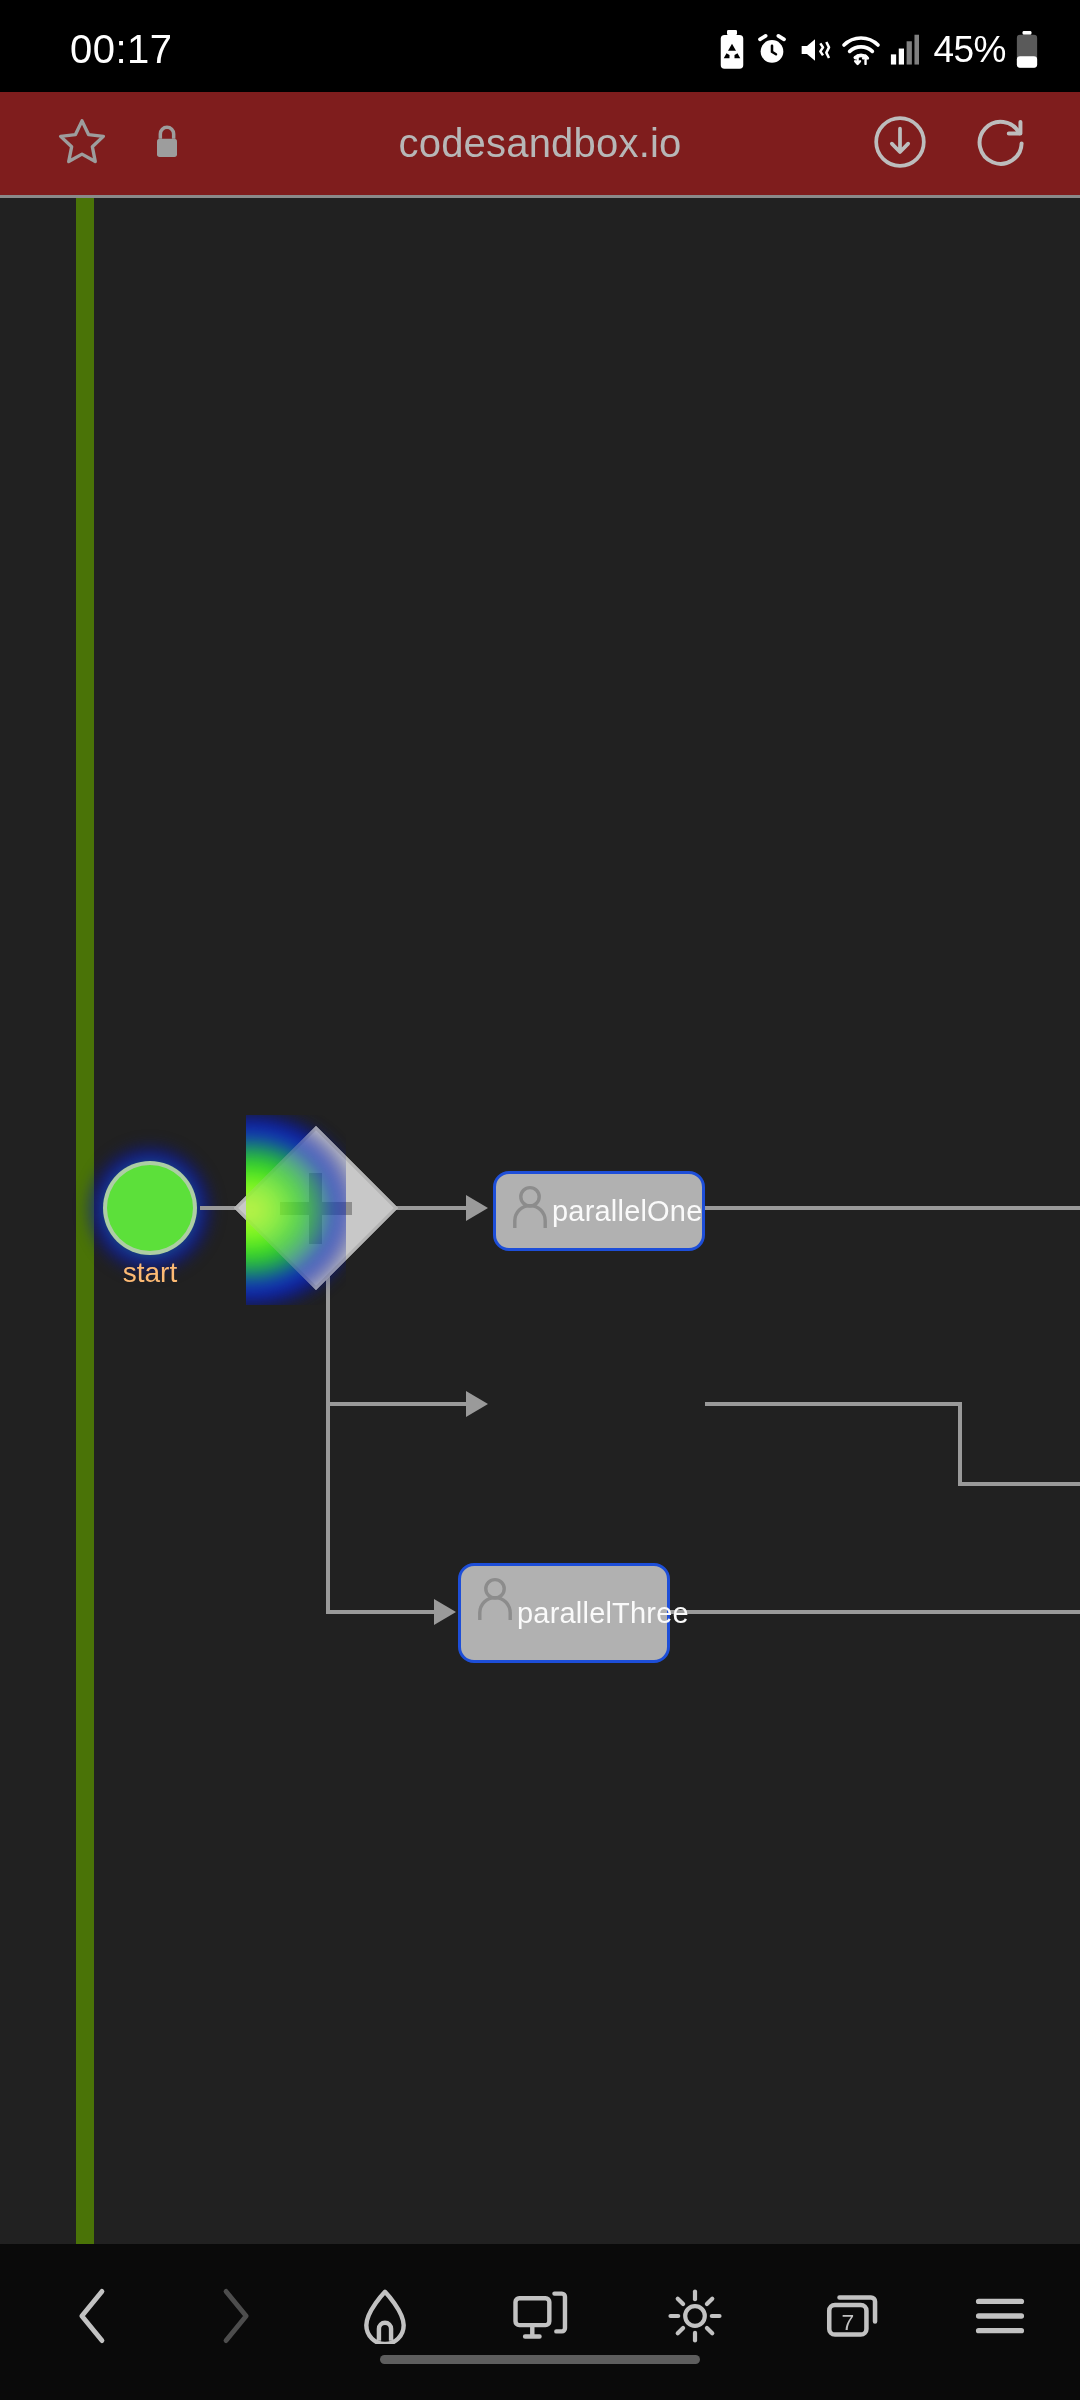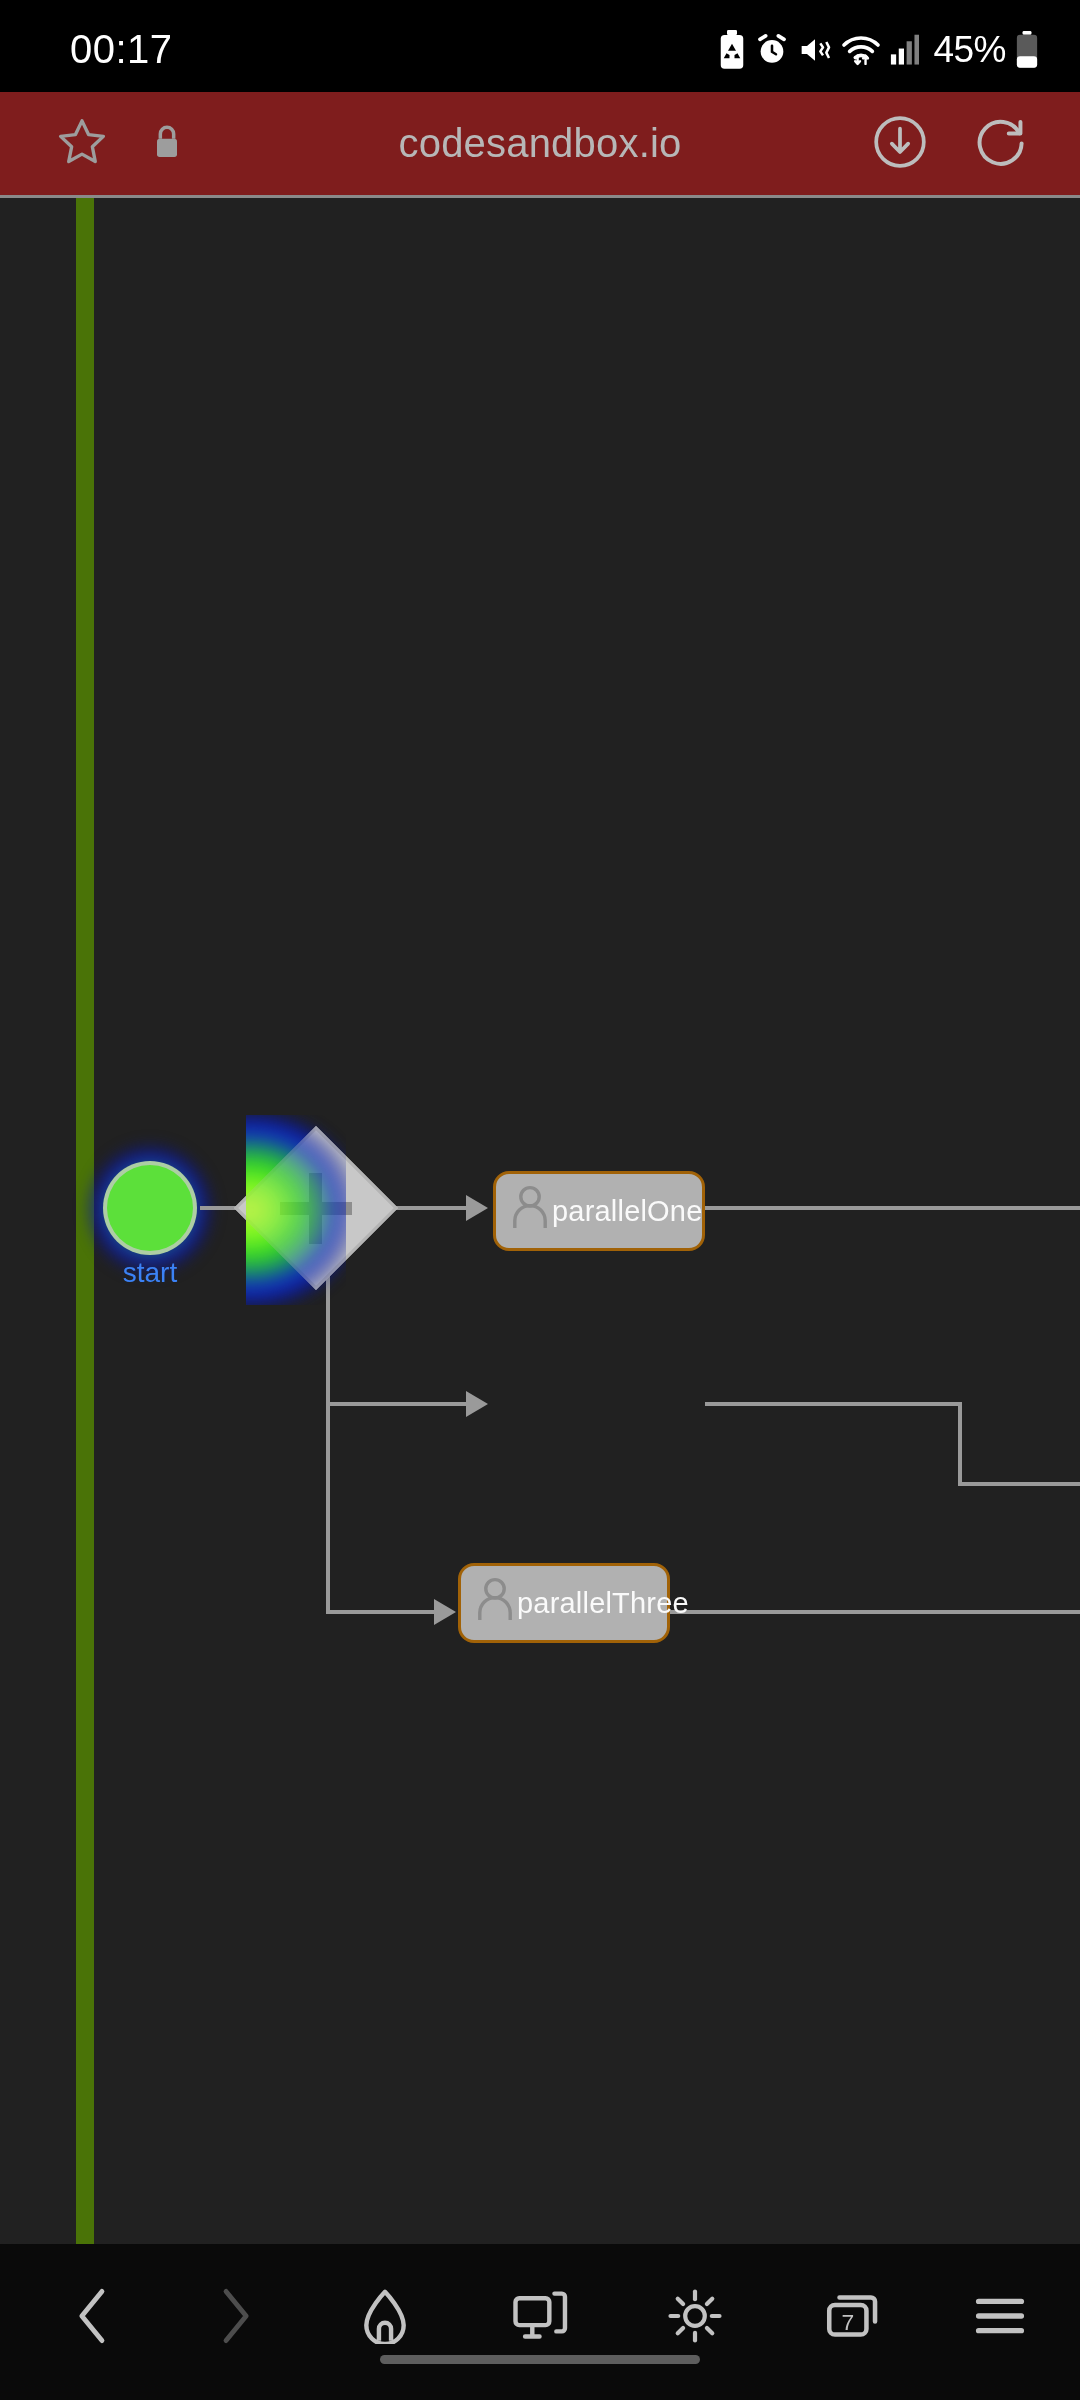--- a/index.html
+++ b/index.html
@@ -101,21 +101,21 @@
   
   .bpmn-start {
     position: absolute; left: 103px; top: 966px;
     width: 94px; height: 94px; border-radius: 50%;
     background: #5ce03a;
     border: 4px solid rgba(200,200,200,0.75);
   }
   .bpmn-start-label {
     position: absolute; left: 70px; top: 1062px;
     width: 160px; text-align: center;
-    color: #3b82f6; font-size: 28px;
+    color: #fdba74; font-size: 28px;
   }
   .bpmn-gateway {
     position: absolute; left: 258px; top: 955px;
     width: 116px; height: 116px;
   }
   .gw-diamond {
     position: absolute; inset: 0;
     background: #c8c8c8;
     border: 3px solid #b4b4b4;
     transform: rotate(45deg);
@@ -130,36 +130,36 @@
   }
   .gw-clip {
     position: absolute; left: 246px; top: 920px;
     width: 100px; height: 190px; overflow: hidden;
     pointer-events: none;
   }
 
   .bpmn-task {
     position: absolute;
     background: #b1b1b1;
-    border: 3px solid #a16207;
+    border: 3px solid #1d4ed8;
     border-radius: 16px;
     display: flex; align-items: center;
   }
   .task-label {
     color: #fafafa; font-size: 29px;
     letter-spacing: 0.2px;
     margin-left: 56px;
   }
   .task-user-icon {
     position: absolute; left: 12px; top: 10px;
     opacity: 0.55;
   }
   .t1 { left: 493px; top: 976px; width: 212px; height: 80px; }
   .t2 { left: 493px; top: 1172px; width: 212px; height: 80px; }
-  .t3 { left: 458px; top: 1368px; width: 212px; height: 80px; }
+  .t3 { left: 458px; top: 1368px; width: 212px; height: 100px; }
 
   
   .edge { position: absolute; background: #9a9a9a; }
   .arrow {
     position: absolute; width: 0; height: 0;
     border-top: 13px solid transparent;
     border-bottom: 13px solid transparent;
     border-left: 22px solid #9a9a9a;
   }
 </style>

